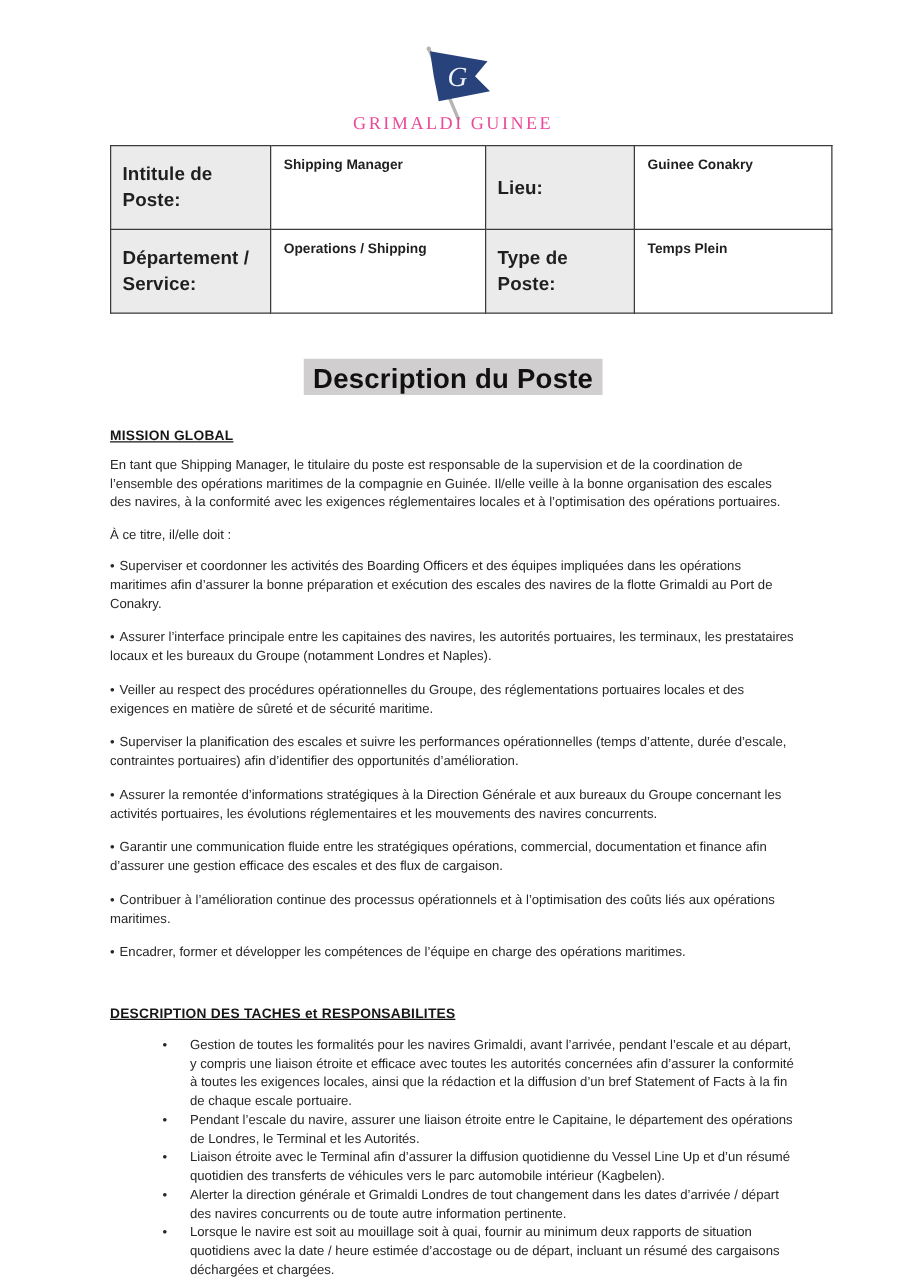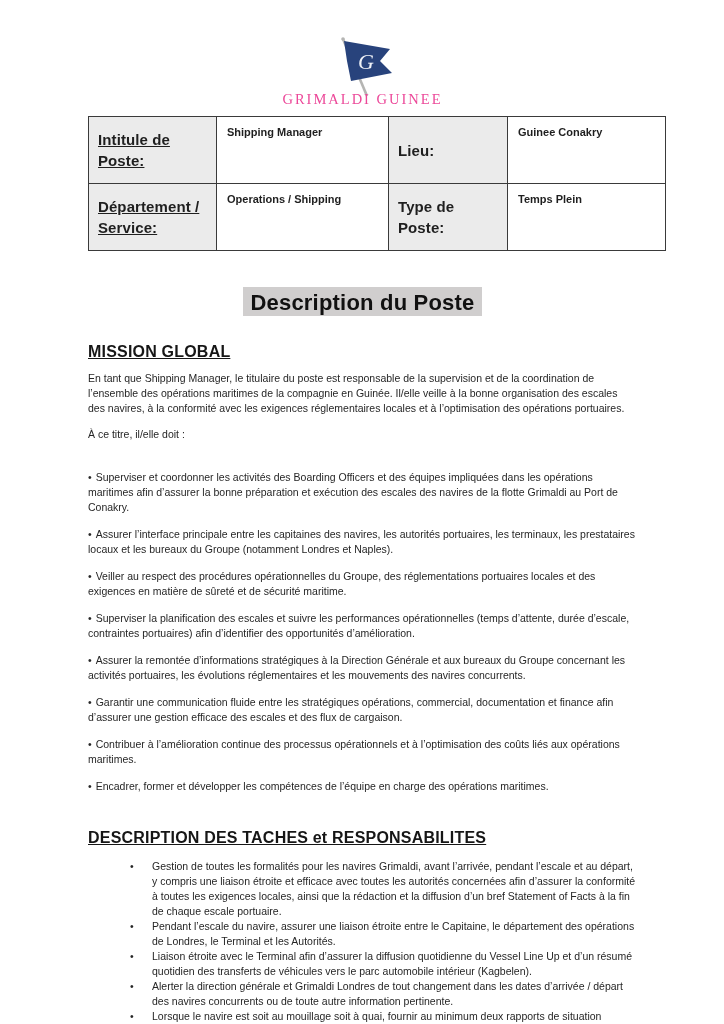--- a/index.html
+++ b/index.html
@@ -51,21 +51,21 @@
     line-height: 1.4;
     letter-spacing: 0.1px;
   }
   .info-table td.val {
     background: #ffffff;
     font-size: 11px;
     font-weight: bold;
     vertical-align: top;
     padding: 9px 8px 0 10px;
   }
-  .col-l1 { width: 128px; text-decoration: underline; }
+  .col-l1 { width: 128px; }
   .col-v1 { width: 172px; }
   .col-l2 { width: 119px; }
   .col-v2 { width: 158px; }
 
   
   .doc-title-row {
     margin-top: 36px;
     width: 549px;
     text-align: center;
   }
@@ -75,39 +75,39 @@
     color: #111111;
     font-size: 22px;
     font-weight: bold;
     padding: 3px 7px 0 7px;
     letter-spacing: 0.2px;
   }
 
   
   .section { width: 549px; }
   .sec-heading {
-    font-size: 16px;
+    font-size: 11px;
     font-weight: bold;
     text-decoration: underline;
     color: #161616;
     letter-spacing: 0.2px;
   }
   #mission-section { margin-top: 27px; }
   #mission-section .sec-heading { margin-bottom: 10px; }
   #tasks-section { margin-top: 35px; }
   #tasks-section .sec-heading { margin-bottom: 12px; }
 
   p.body {
     font-size: 10.5px;
     line-height: 15px;
     color: #262626;
     text-align: left;
   }
   p.intro { margin-bottom: 11px; }
-  p.lead-in { margin-bottom: 28px; }
+  p.lead-in { margin-bottom: 10px; }
   p.bullet-para { margin-bottom: 12px; }
   p.bullet-para:last-child { margin-bottom: 0; }
   .bmark { margin-right: 4px; }
 
   
   .task-list { width: 549px; }
   .task-item {
     display: flex;
     align-items: flex-start;
     padding-left: 42px;

